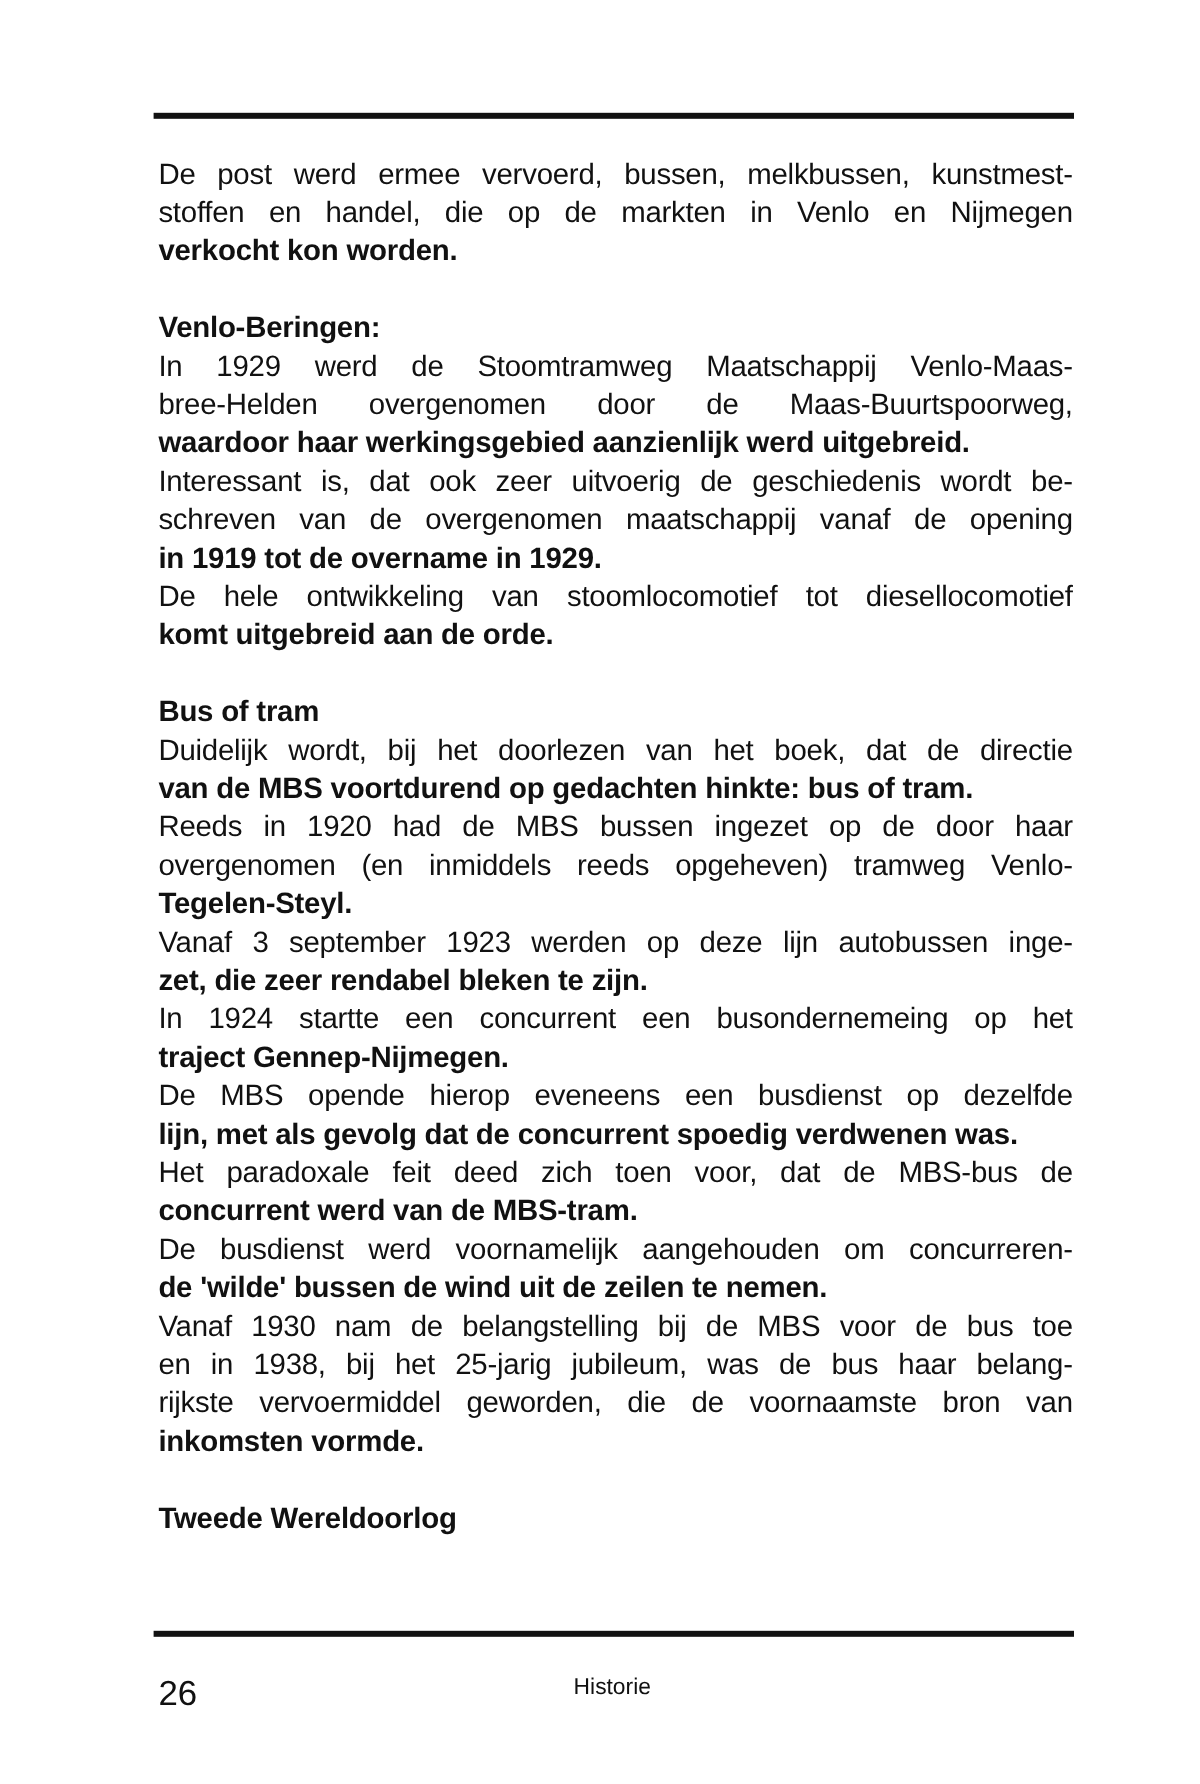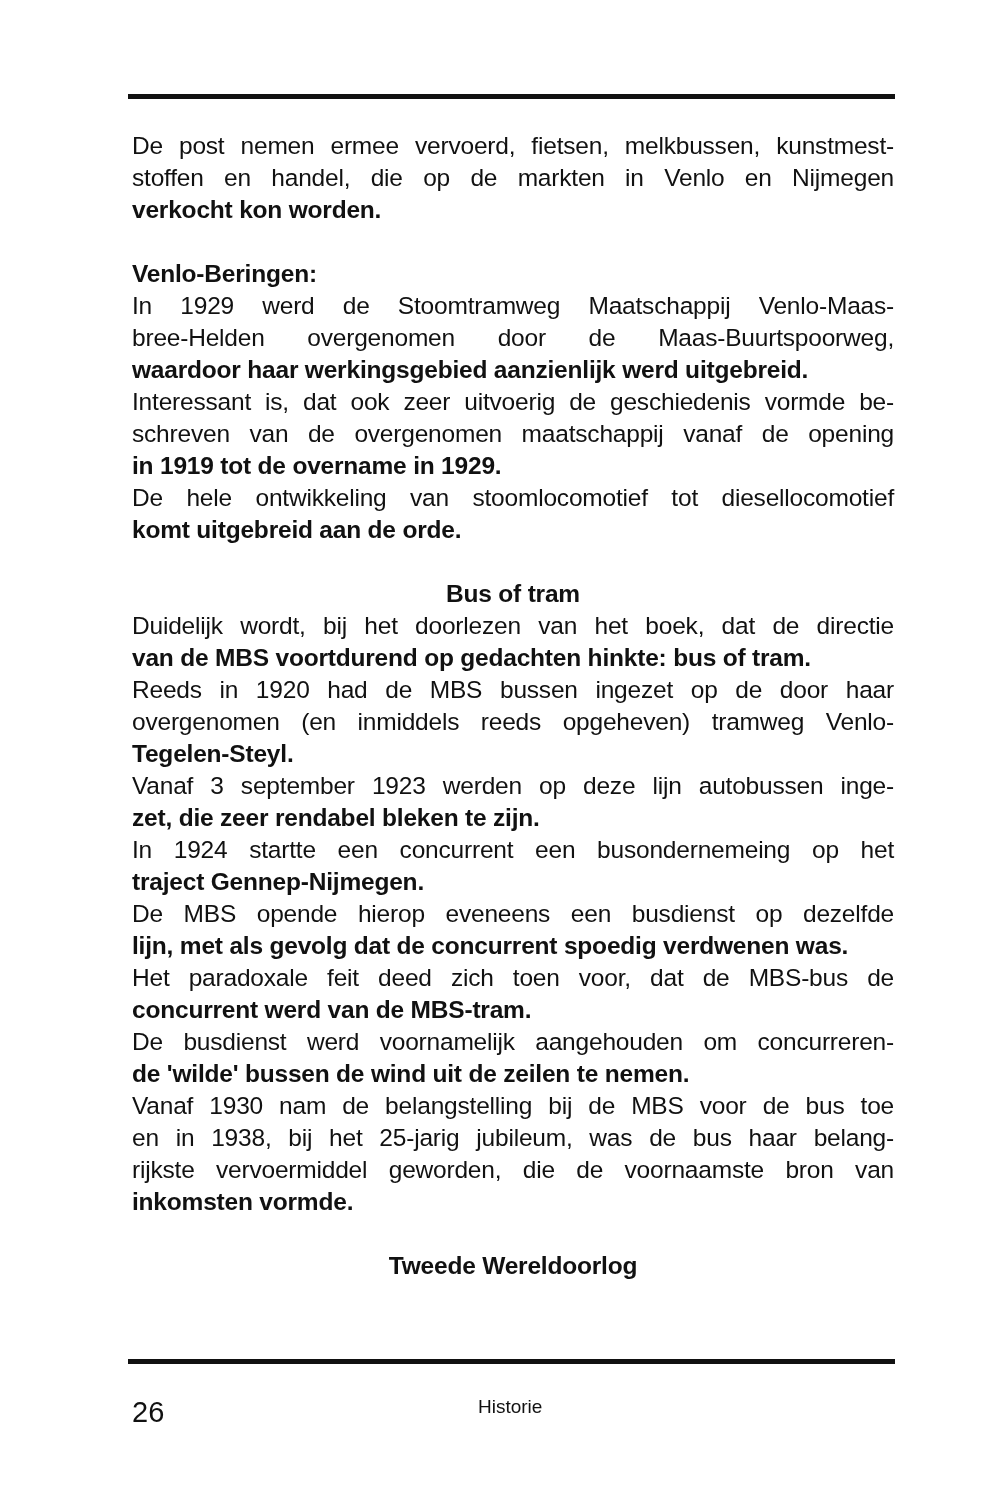--- a/index.html
+++ b/index.html
@@ -42,21 +42,20 @@
     }
     .line.last {
       text-align-last: left;
       font-weight: bold;
     }
     .gap { height: 32px; }
     .heading {
       font-weight: bold;
       display: block;
       height: 32px;
-      text-align: center;
     }
     .footer-page {
       position: absolute;
       left: 132px;
       top: 1396px;
       font-size: 29px;
     }
     .footer-title {
       position: absolute;
       left: 478px;
@@ -66,38 +65,38 @@
     }
   </style>
 </head>
 <body>
 
 <div class="rule top"></div>
 
 <div class="content">
 
   <div>
-    <span class="line">De post nemen ermee vervoerd, fietsen, melkbussen, kunstmest-</span>
+    <span class="line">De post werd ermee vervoerd, bussen, melkbussen, kunstmest-</span>
     <span class="line">stoffen en handel, die op de markten in Venlo en Nijmegen</span>
     <span class="line last">verkocht kon worden.</span>
   </div>
 
   <div class="gap"></div>
 
   <div>
     <span class="line last">Venlo-Beringen:</span>
 
     <div>
       <span class="line">In 1929 werd de Stoomtramweg Maatschappij Venlo-Maas-</span>
       <span class="line">bree-Helden overgenomen door de Maas-Buurtspoorweg,</span>
       <span class="line last">waardoor haar werkingsgebied aanzienlijk werd uitgebreid.</span>
     </div>
 
     <div>
-      <span class="line">Interessant is, dat ook zeer uitvoerig de geschiedenis vormde be-</span>
+      <span class="line">Interessant is, dat ook zeer uitvoerig de geschiedenis wordt be-</span>
       <span class="line">schreven van de overgenomen maatschappij vanaf de opening</span>
       <span class="line last">in 1919 tot de overname in 1929.</span>
     </div>
 
     <div>
       <span class="line">De hele ontwikkeling van stoomlocomotief tot diesellocomotief</span>
       <span class="line last">komt uitgebreid aan de orde.</span>
     </div>
   </div>
 

